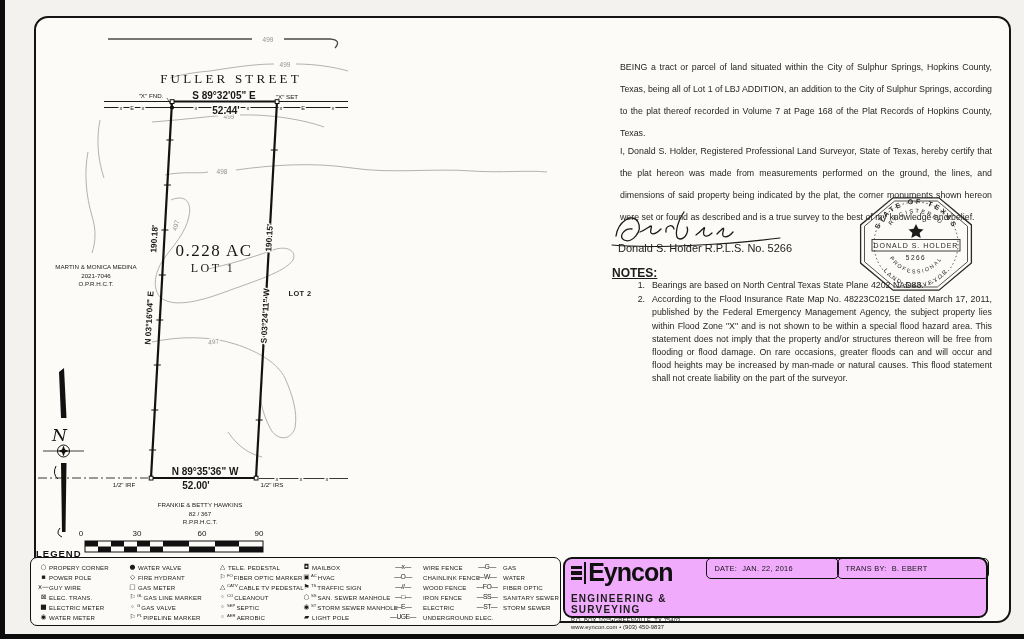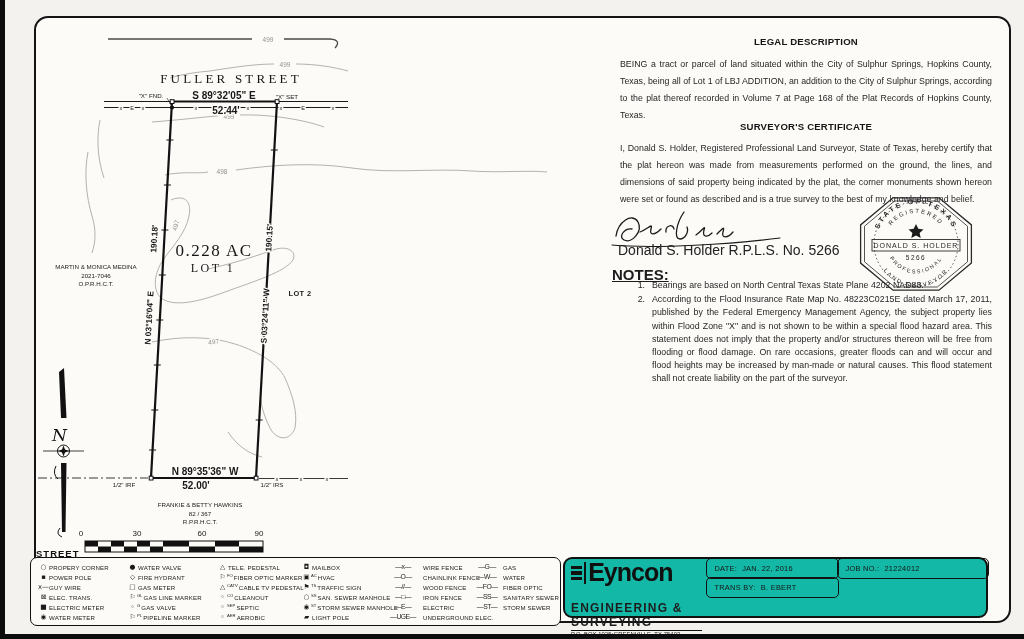--- a/index.html
+++ b/index.html
@@ -6,26 +6,26 @@
   html,body{width:1024px;height:639px;overflow:hidden;background:#e8e6e2;
     font-family:"Liberation Sans",sans-serif;color:#1c1c1c}
   #stage{position:relative;width:1024px;height:639px;background:#f3f2ef}
   .abs{position:absolute}
   .edge{position:absolute;background:#0c0c0c}
   #frame{position:absolute;left:34px;top:16px;width:977px;height:607px;
     border:2.5px solid #141414;border-radius:14px;background:#fcfbf8}
   #plat-svg{position:absolute;left:0;top:0;width:1024px;height:639px}
 
   
-  .rc{position:absolute;left:620px;width:372px;font-size:8.8px;line-height:17px;
+  .rc{position:absolute;left:620px;width:372px;font-size:8.8px;line-height:22px;
     text-align:justify;color:#262626}
   .rhead{position:absolute;left:620px;width:372px;text-align:center;font-weight:bold;
     font-size:9.6px;letter-spacing:.2px;color:#151515}
-  .sig-name{position:absolute;font-size:14px;color:#222}
-  .nhead{position:absolute;font-weight:bold;font-size:15px;text-decoration:underline}
+  .sig-name{position:absolute;font-size:11px;color:#222}
+  .nhead{position:absolute;font-weight:bold;font-size:12px;text-decoration:underline}
   .note-row{display:flex;gap:7px;margin-bottom:1px}
   .note-num{width:12px;flex:none;text-align:right;font-size:8.8px}
   .note-txt{flex:1;text-align:justify}
 
   
   #legend-label{position:absolute;left:36px;top:548px;font-size:9.5px;font-weight:bold;
     letter-spacing:1px;color:#111}
   #legend-box{position:absolute;left:30px;top:557px;width:531px;height:69px;
     border:1.6px solid #111;border-radius:7px;background:#fcfbf8}
   .lcol{position:absolute;top:4px}
@@ -33,28 +33,28 @@
   .sym{width:11px;flex:none;font-size:6.8px;text-align:center;
     font-family:"DejaVu Sans",sans-serif;line-height:1}
   .tag{font-size:4.2px;margin:-4px 1px 0 -1px}
   .tag:empty{display:none}
   .llab{font-size:6.1px;letter-spacing:.15px;color:#222}
   .lw .sym{width:40px;letter-spacing:-.5px;font-family:"Liberation Sans",sans-serif}
   .lw2 .sym{width:32px;letter-spacing:-.5px;font-family:"Liberation Sans",sans-serif}
 
   
   #titleblock{position:absolute;left:563px;top:557px;width:425px;height:61px;
-    border:2px solid #111;border-radius:9px;background:#14b8a6}
+    border:2px solid #111;border-radius:9px;background:#f0abfc}
   #tb-logo{position:absolute;left:0;top:0;width:142px;height:57px;padding:3px 5px 0 6px}
   .logo-line{display:flex;align-items:center}
   .bars{display:flex;flex-direction:column;gap:2px;margin-right:2px}
   .bars b{display:block;width:11px;height:3.2px;background:#111}
   .vbar{width:2.2px;height:22px;background:#111;margin-right:2px}
   .brand{font-size:25px;font-weight:bold;letter-spacing:-1px;line-height:.86;color:#101010}
-  .tagline{font-size:12px;font-weight:bold;letter-spacing:1.2px;margin-top:17px;
+  .tagline{font-size:10px;font-weight:bold;letter-spacing:1.2px;margin-top:9px;
     border-bottom:1px solid #111;display:inline-block;padding-bottom:.5px}
   .tb-addr{font-size:5.8px;letter-spacing:.1px;line-height:6.6px;color:#222}
   #tb-grid{position:absolute;left:142px;top:0;width:281px;height:57px;
     display:grid;grid-template-columns:131px 150px;grid-auto-rows:19px}
   .tb-cell{border:1.2px solid #111;border-radius:5px;margin:-.6px;
     display:flex;align-items:center;padding-left:7px;font-size:7.4px;
     letter-spacing:.3px;white-space:nowrap;color:#161616}
   .tb-cell b{font-weight:normal;margin-right:5px}
 </style>
 </head>
@@ -221,43 +221,41 @@
       <text x="63" y="68" font-size="6.5" letter-spacing="1.5" text-anchor="middle" fill="#1c1c1c">5266</text>
       <text font-size="5.4" letter-spacing="1.8" fill="#222">
         <textPath href="#arcB1" startOffset="50%" text-anchor="middle">PROFESSIONAL</textPath>
       </text>
       <text font-size="5.8" letter-spacing="2" fill="#222">
         <textPath href="#arcB2" startOffset="50%" text-anchor="middle">LAND SURVEYOR</textPath>
       </text>
     </g>
   </svg>
 
-  <div class="rhead" style="top:36px">LEGAL DESCRIPTION</div>
   <div class="rc" style="top:56px">BEING a tract or parcel of land situated within the City of Sulphur Springs, Hopkins County, Texas, being all of Lot 1 of LBJ ADDITION, an addition to the City of Sulphur Springs, according to the plat thereof recorded in Volume 7 at Page 168 of the Plat Records of Hopkins County, Texas.</div>
 
-  <div class="rhead" style="top:121px">SURVEYOR'S CERTIFICATE</div>
   <div class="rc" style="top:140px">I, Donald S. Holder, Registered Professional Land Surveyor, State of Texas, hereby certify that the plat hereon was made from measurements performed on the ground, the lines, and dimensions of said property being indicated by the plat, the corner monuments shown hereon were set or found as described and is a true survey to the best of my knowledge and belief.</div>
 
   <div class="sig-name" style="left:618px;top:242px">Donald S. Holder R.P.L.S. No. 5266</div>
 
   <div class="nhead" style="left:612px;top:266px">NOTES:</div>
   <div class="abs" style="left:633px;top:279px;width:359px;font-size:8.8px;line-height:13.2px;color:#262626">
 
       <div class="note-row">
         <span class="note-num">1.</span>
         <span class="note-txt">Bearings are based on North Central Texas State Plane 4202 NAD83.</span>
       </div>
 
       <div class="note-row">
         <span class="note-num">2.</span>
         <span class="note-txt">According to the Flood Insurance Rate Map No. 48223C0215E dated March 17, 2011, published by the Federal Emergency Management Agency, the subject property lies within Flood Zone "X" and is not shown to be within a special flood hazard area. This statement does not imply that the property and/or structures thereon will be free from flooding or flood damage. On rare occasions, greater floods can and will occur and flood heights may be increased by man-made or natural causes. This flood statement shall not create liability on the part of the surveyor.</span>
       </div>
     </div>
 
-  <div id="legend-label">STREET</div>
+  <div id="legend-label">LEGEND</div>
   <div id="legend-box">
     <div class="lcol" style="left:7px">
 
     <div class="lrow">
           <span class="sym">○</span>
           <span class="llab">PROPERY CORNER</span>
         </div>
         <div class="lrow">
           <span class="sym">▪</span>
           <span class="llab">POWER POLE</span>
@@ -438,24 +436,20 @@
       <div class="tagline">ENGINEERING &amp; SURVEYING</div>
       <div class="tb-addr">P.O. BOX 1025•GREENVILLE, TX 75403</div>
       <div class="tb-addr">www.eyncon.com • (903) 450-9837</div>
     </div>
     <div id="tb-grid">
       <div class="tb-cell">
         <b>DATE:</b>
           <span>JAN. 22, 2016</span>
       </div>
       <div class="tb-cell">
-        <b>JOB NO.:</b>
-          <span>21224012</span>
-      </div>
-      <div class="tb-cell">
         <b>TRANS BY:</b>
           <span>B. EBERT</span>
       </div>
     </div>
   </div>
 
   <div class="edge" style="left:0;top:0;width:5px;height:639px"></div>
   <div class="edge" style="left:0;top:634px;width:1024px;height:5px"></div>
 </div>
 

